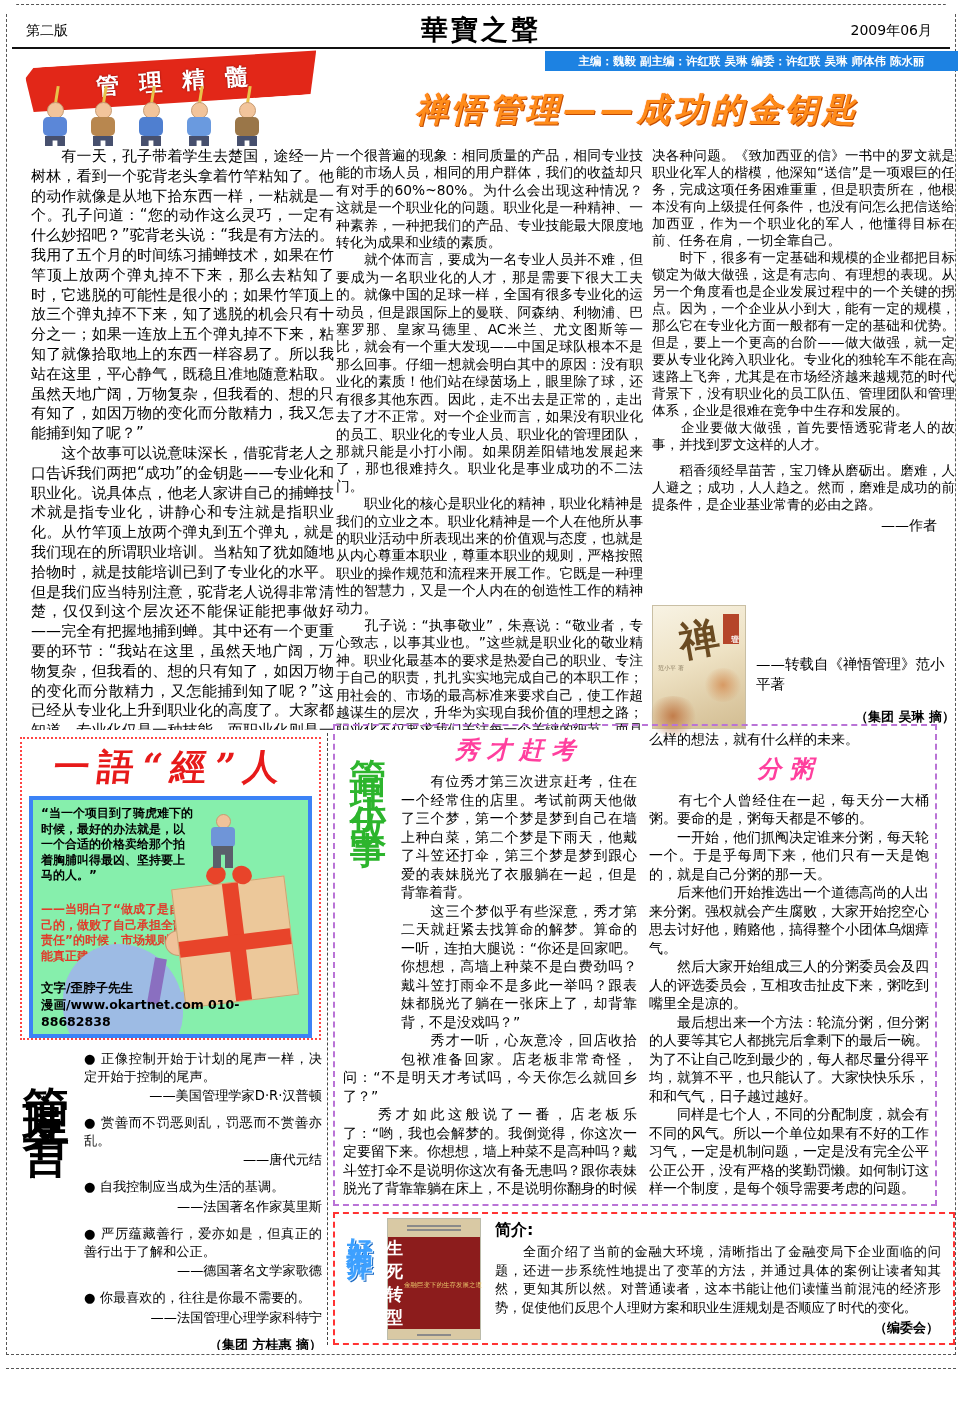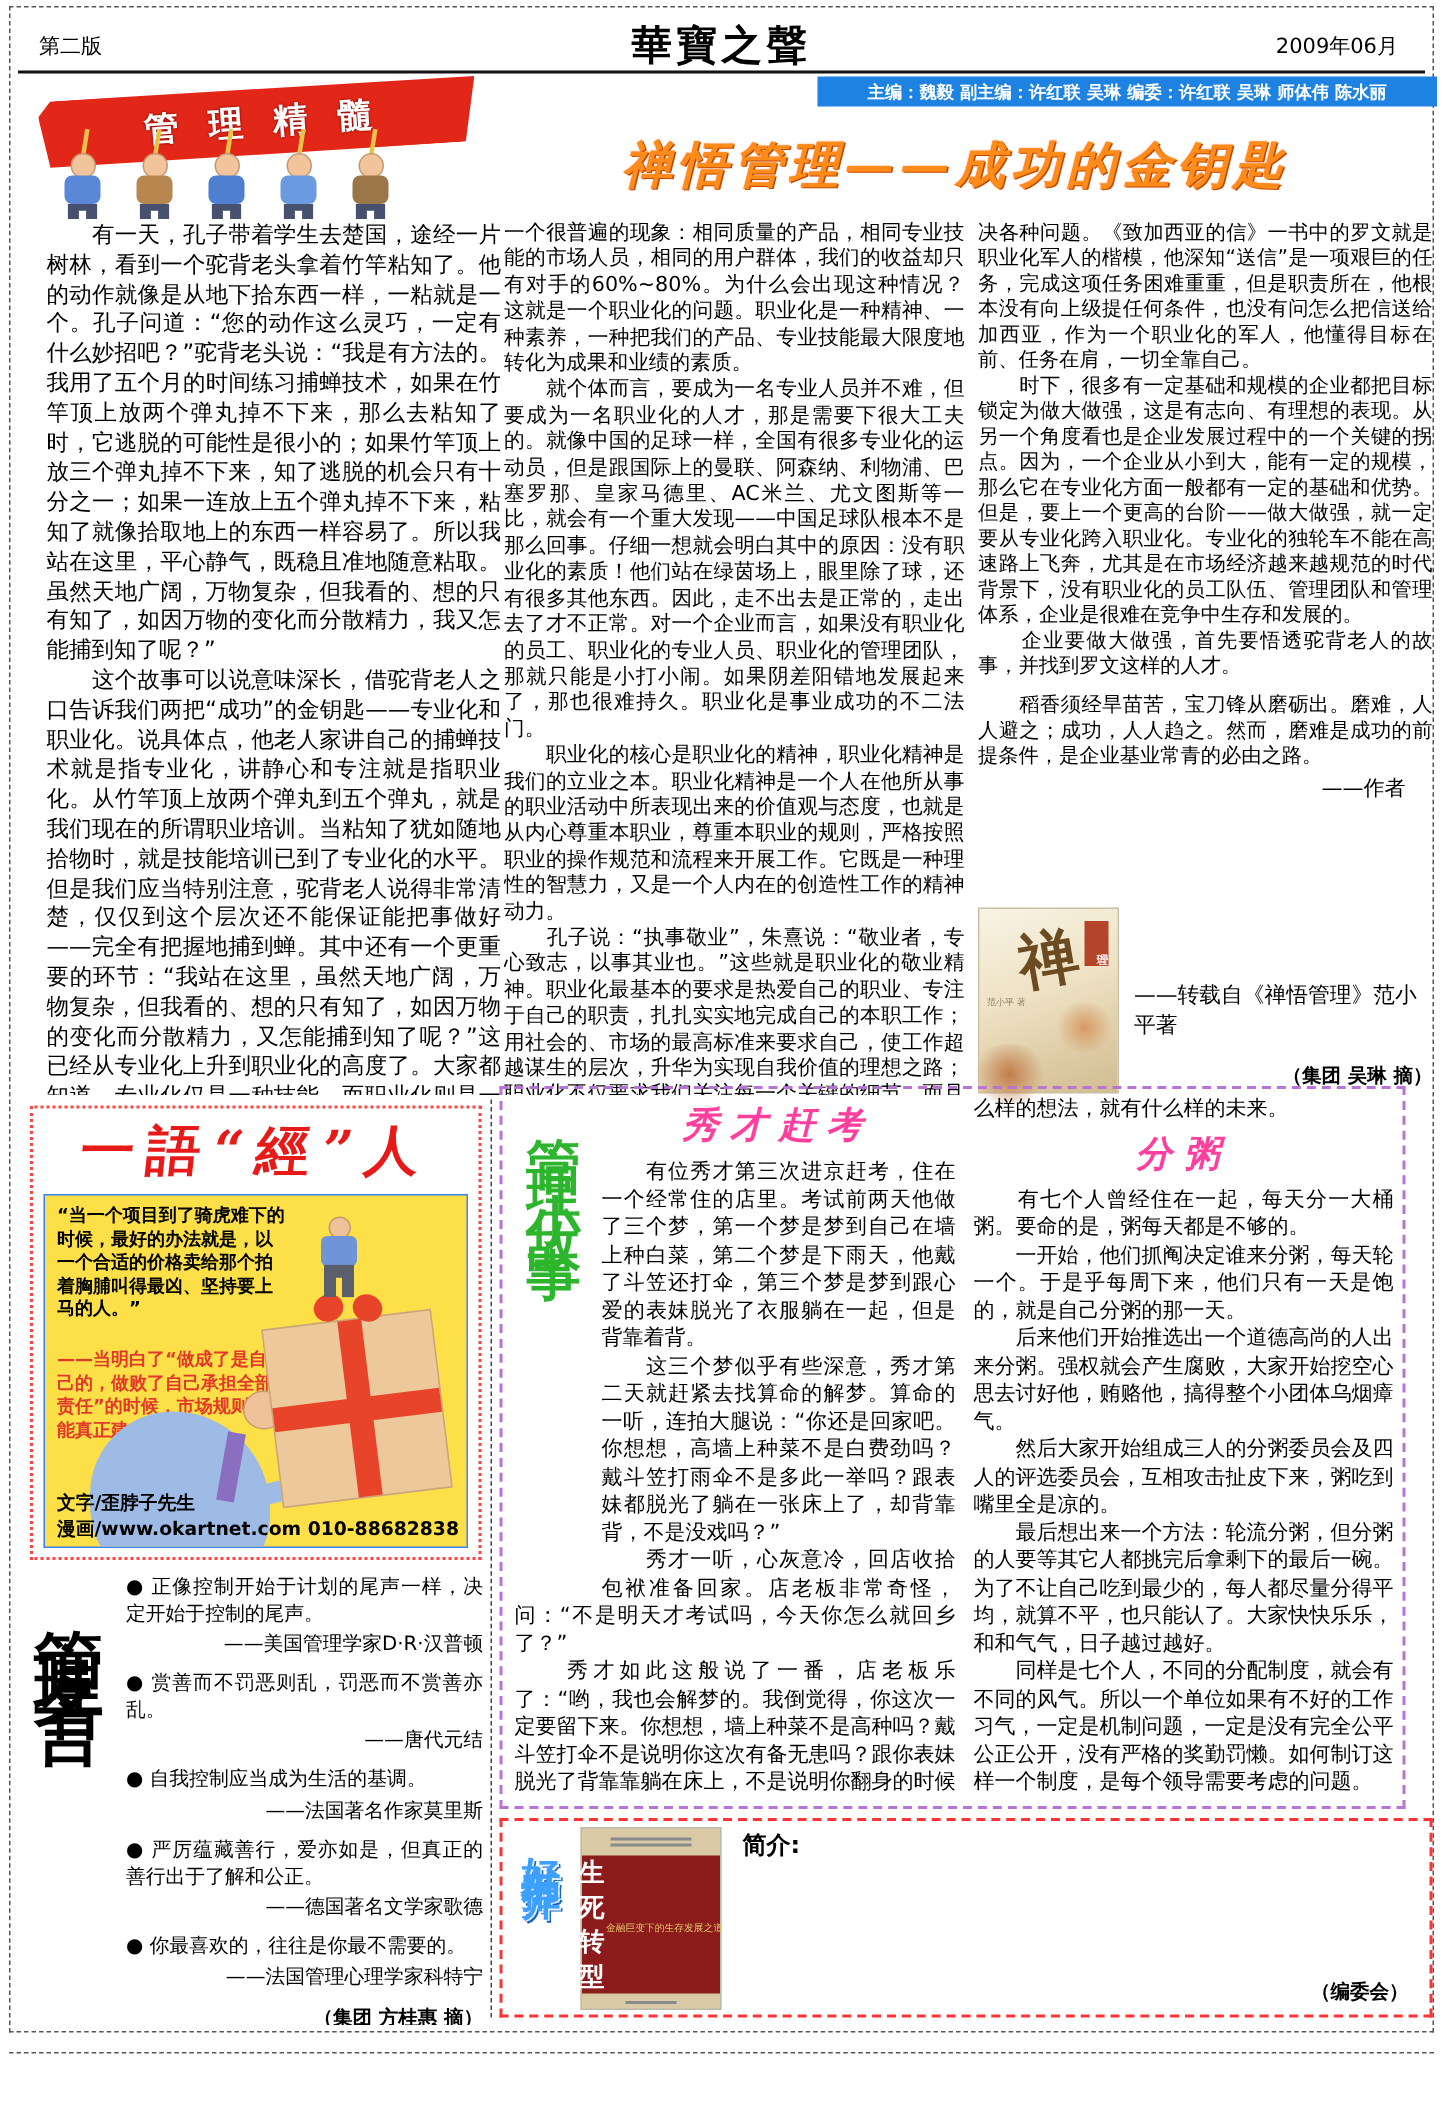--- a/index.html
+++ b/index.html
@@ -1,17 +1,17 @@
 <!DOCTYPE html>
 <html><head>
 <meta charset="utf-8">
 <style>
   html,body{margin:0;padding:0;background:#fff;}
   #page{position:relative;width:962px;height:1401px;background:#fff;overflow:hidden;
-        font-family:"DejaVu Sans","Liberation Sans",sans-serif;color:#000;}
+        font-family:"DejaVu Sans","Liberation Sans",sans-serif;color:#000;border-radius:32px;}
   .abs{position:absolute;}
   
   #page-border{position:absolute;left:6px;top:4px;right:6px;bottom:46px;border:1px dashed #555;pointer-events:none;}
   #bottom-line2{position:absolute;left:6px;right:6px;top:1368px;border-top:1px dashed #555;}
   #col-sep{position:absolute;left:327px;top:733px;height:612px;border-left:1px dashed #444;}
   
   #edition{left:26px;top:22px;font-size:14px;}
   #masthead{left:0;top:12px;width:962px;text-align:center;font-size:27px;font-weight:900;
             font-family:"DejaVu Serif","Liberation Serif",serif;letter-spacing:3px;}
   #date{right:30px;top:22px;font-size:14px;}
@@ -55,21 +55,21 @@
   #cover1 .badge{position:absolute;top:8px;right:6px;width:16px;height:30px;background:#b5452a;color:#fff;
                  font-size:8px;line-height:1.2;text-align:center;writing-mode:vertical-rl;text-orientation:upright;}
   #cover1 .auth{position:absolute;left:5px;top:58px;font-size:6px;color:#8b7d62;}
   #cap1{flex:1;display:flex;flex-direction:column;justify-content:flex-end;padding:0 0 4px 10px;}
   #book1-caption{font-size:14.5px;line-height:20px;}
   .credit{font-weight:bold;text-align:right;font-size:13px;margin-top:14px;}
   
   #yuyu-box{left:20px;top:737px;width:301px;height:303px;border:2px dotted #ff4444;box-sizing:border-box;padding:4px 7px;}
   #yuyu-title{text-align:center;font-size:36px;font-weight:900;color:#e71a1a;letter-spacing:8px;
               font-family:"DejaVu Serif","Liberation Serif",serif;transform:skewX(-6deg);}
-  #cartoon{position:relative;margin-top:4px;height:234px;border:1px solid #3b82f6;overflow:hidden;background:#fde047;}
+  #cartoon{position:relative;margin-top:4px;height:234px;border:4px solid #3b82f6;overflow:hidden;background:#86efac;}
   #cartoon .q-black{position:absolute;left:8px;top:6px;width:152px;font-size:12px;line-height:15.5px;font-weight:bold;}
   #cartoon .q-red{position:absolute;left:8px;top:102px;width:150px;font-size:12px;line-height:15.5px;font-weight:bold;color:#e23a2a;}
   #cartoon .sig{position:absolute;left:8px;bottom:4px;font-size:12.5px;font-weight:bold;white-space:pre-line;line-height:17px;z-index:5;}
   .giver{position:absolute;left:30px;bottom:-30px;width:120px;height:120px;background:#9dbbe4;border-radius:46% 54% 42% 48%;}
   .giver-head{position:absolute;left:132px;bottom:78px;width:26px;height:24px;border-radius:50%;background:#f0c29a;border:1px solid #c79a70;}
   .giver-arm{position:absolute;left:140px;bottom:34px;width:66px;height:14px;background:#9dbbe4;border-radius:8px;transform:rotate(-14deg);}
   .giver-tie{position:absolute;left:118px;bottom:30px;width:12px;height:46px;background:#8a6fc0;transform:rotate(10deg);}
   .gift{position:absolute;right:16px;top:82px;width:112px;height:118px;background:#ecc89a;border:1px solid #c9a674;transform:rotate(-7deg);}
   .gift:before{content:"";position:absolute;left:45%;top:0;width:16px;height:100%;background:#e8442a;}
   .gift:after{content:"";position:absolute;top:44%;left:0;height:16px;width:100%;background:#e8442a;}
@@ -286,16 +286,17 @@
       <div class="mid">
         <div class="t">生死转型</div>
         <div class="st">金融巨变下的生存发展之道</div>
       </div>
       <div class="bot">
           <i></i>
         </div>
     </div>
     <div id="intro">
       <div id="intro-label">简介:</div>
+      <div id="intro-text">　　全面介绍了当前的金融大环境，清晰指出了金融变局下企业面临的问题，还进一步系统性地提出了变革的方法，并通过具体的案例让读者知其然，更知其所以然。对普通读者，这本书能让他们读懂当前混沌的经济形势，促使他们反思个人理财方案和职业生涯规划是否顺应了时代的变化。</div>
       <div class="credit">（编委会）</div>
     </div>
   </div>
 </div>
 
 </body></html>

